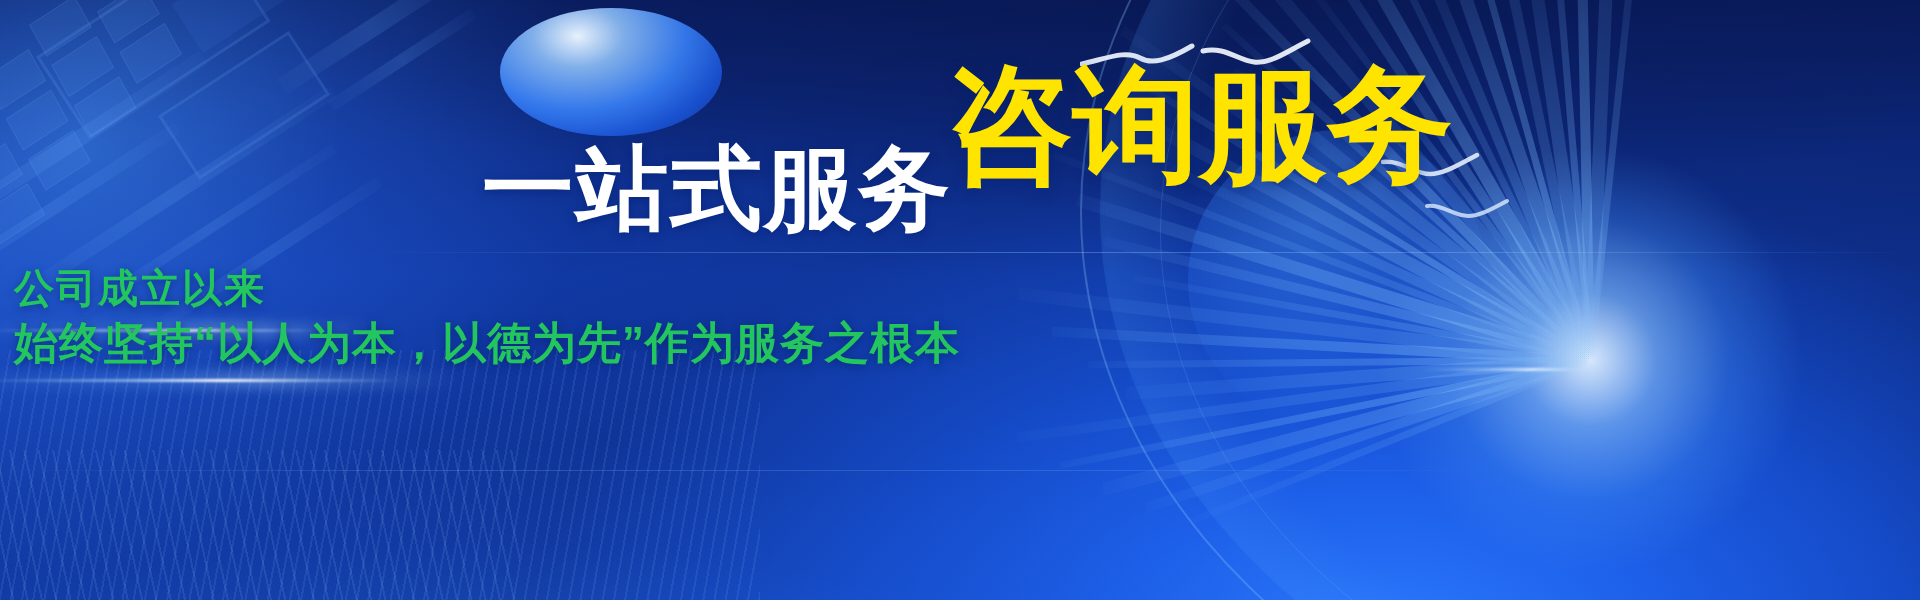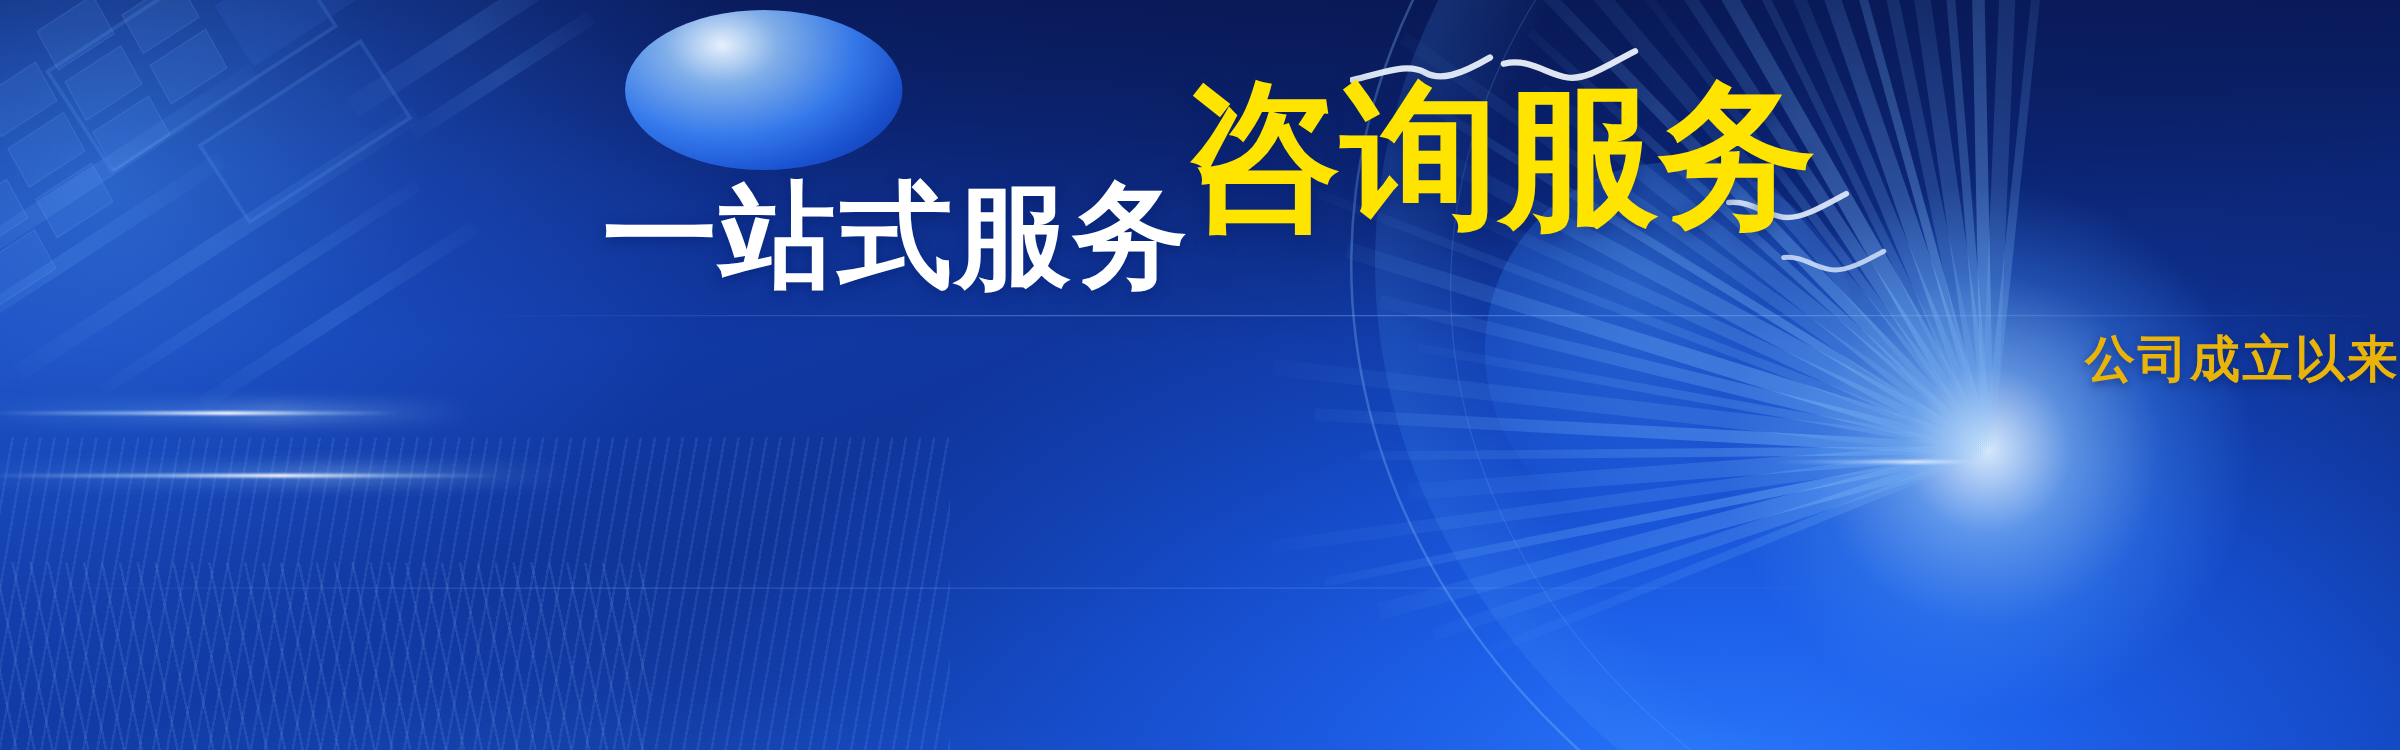--- a/index.html
+++ b/index.html
@@ -211,22 +211,22 @@
     color: #ffe400;
     letter-spacing: 1px;
     margin-left: -6px;
     text-shadow: 0 3px 14px rgba(0,30,110,0.45);
   }
 
   .body-text {
     position: absolute;
     left: 14px; right: 0;
     top: 262px;
-    text-align: right;
-    color: #eab308;
+    text-align: left;
+    color: #22c55e;
     font-weight: 700;
     line-height: 1.30;
     text-shadow: 0 2px 8px rgba(0,25,100,0.55);
   }
   .body-line-1 { font-size: 40px; letter-spacing: 2px; }
   .body-line-2, .body-line-3 { font-size: 44px; letter-spacing: 1px; }
 </style>
 </head>
 <body>
 
@@ -343,15 +343,16 @@
   </div>
 
   <div class="headline">
     <span class="headline-inner">
       <span class="title-white">一站式服务</span><span class="title-yellow">咨询服务</span>
     </span>
   </div>
 
   <div class="body-text">
     <div class="body-line-1">公司成立以来</div>
+    <div class="body-line-2">始终坚持“以人为本，以德为先”作为服务之根本</div>
   </div>
 
 </div>
 
 </body></html>

